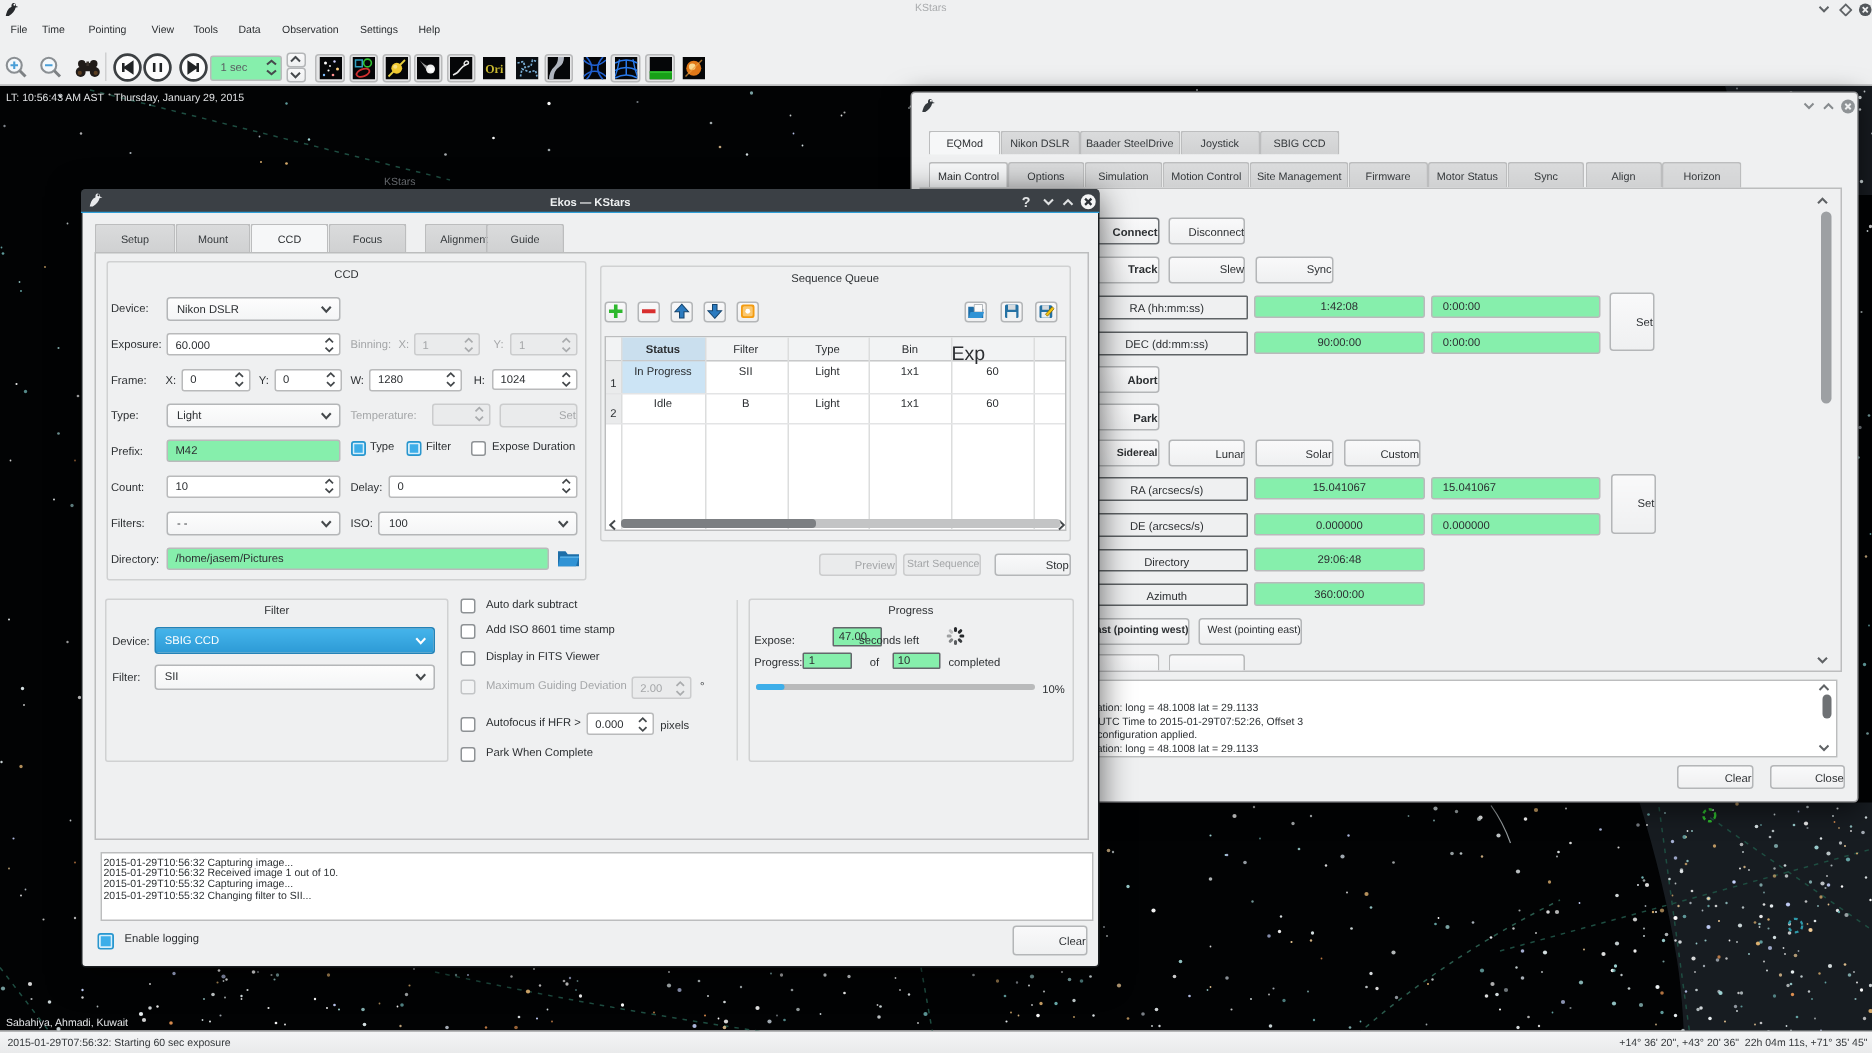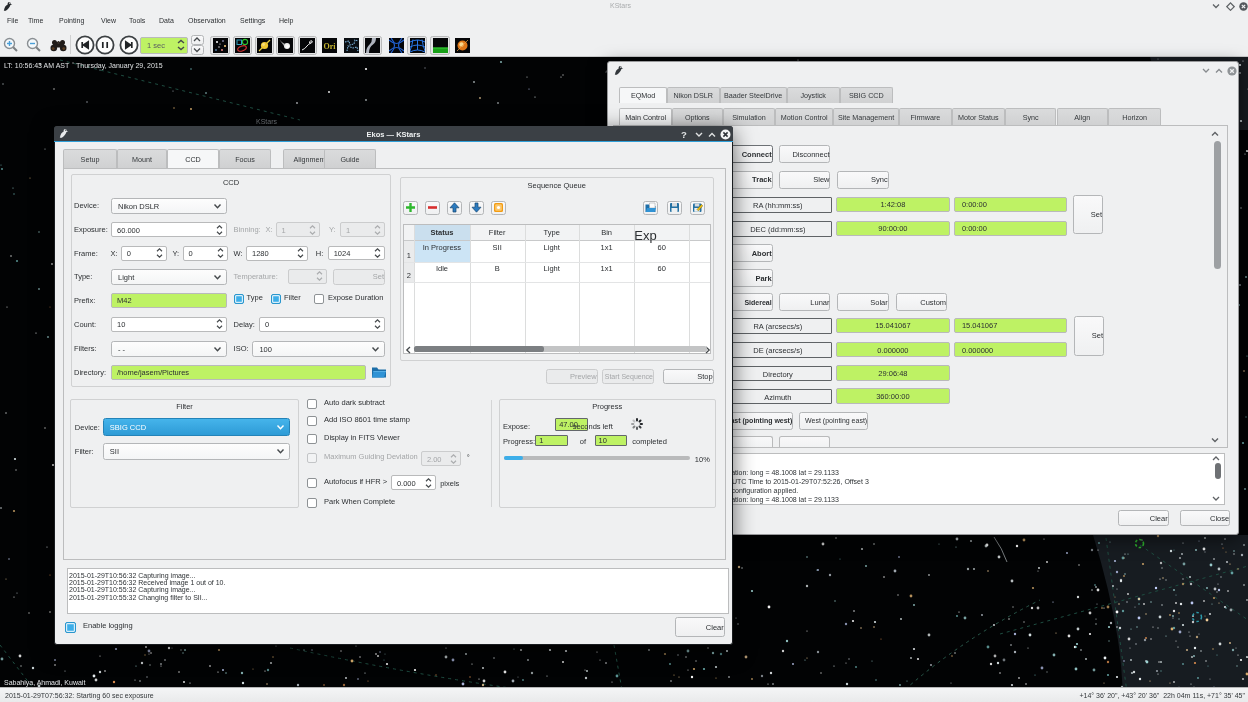--- a/index.html
+++ b/index.html
@@ -1,20 +1,20 @@
 <!DOCTYPE html>
 <html><head><meta charset="utf-8"><style>
 *{margin:0;padding:0;box-sizing:border-box}
 html,body{width:1248px;height:702px;overflow:hidden;font-family:"Liberation Sans",sans-serif;background:#eff0f1;-webkit-font-smoothing:antialiased}
 #page{position:absolute;left:0;top:0;width:1248px;height:702px}
 #sky{position:absolute;left:0;top:57px;width:1248px;height:630px;background:#020304}
 .btn{position:absolute;background:linear-gradient(#f9f9fa,#eff0f1);border:1px solid #b4b6b8;border-radius:2.5px;display:flex;align-items:center;justify-content:flex-end;font-size:7.5px;color:#2c2f32}
 .btn.dis{background:#eaebec;border-color:#cbcccd;color:#a4a6a8}
 .btn.dis span{color:#a4a6a8}
-.ledit{position:absolute;background:#bef264;border:1px solid #b9babb;border-radius:2px}
+.ledit{position:absolute;background:#86efac;border:1px solid #b9babb;border-radius:2px}
 .ledit.dark{border:1px solid #63676b;border-radius:1px}
 .lv{position:absolute;top:50%;transform:translateY(-50%);font-size:7.5px;color:#2c2f32;white-space:nowrap}
 .lvc{position:absolute;left:0;right:0;top:50%;transform:translateY(-50%);text-align:center;font-size:7.5px;color:#2c2f32}
 .spin{position:absolute;background:#fff;border:1px solid #b9babb;border-radius:2px}
 .spin .sv{position:absolute;top:50%;transform:translateY(-50%);font-size:7.5px;color:#2c2f32}
 .spin.dis{background:#eaebec;border-color:#cbcccd}
 .spin.dis .sv{color:#a4a6a8}
 .combo{position:absolute;background:linear-gradient(#fdfdfd,#f4f5f6);border:1px solid #b4b6b8;border-radius:2.5px}
 .combo .cv{position:absolute;left:6px;top:50%;transform:translateY(-50%);font-size:7.5px;color:#2c2f32;white-space:nowrap}
 .combo.blue{background:linear-gradient(#45b4eb,#2d9bd6);border-color:#2383b8}

